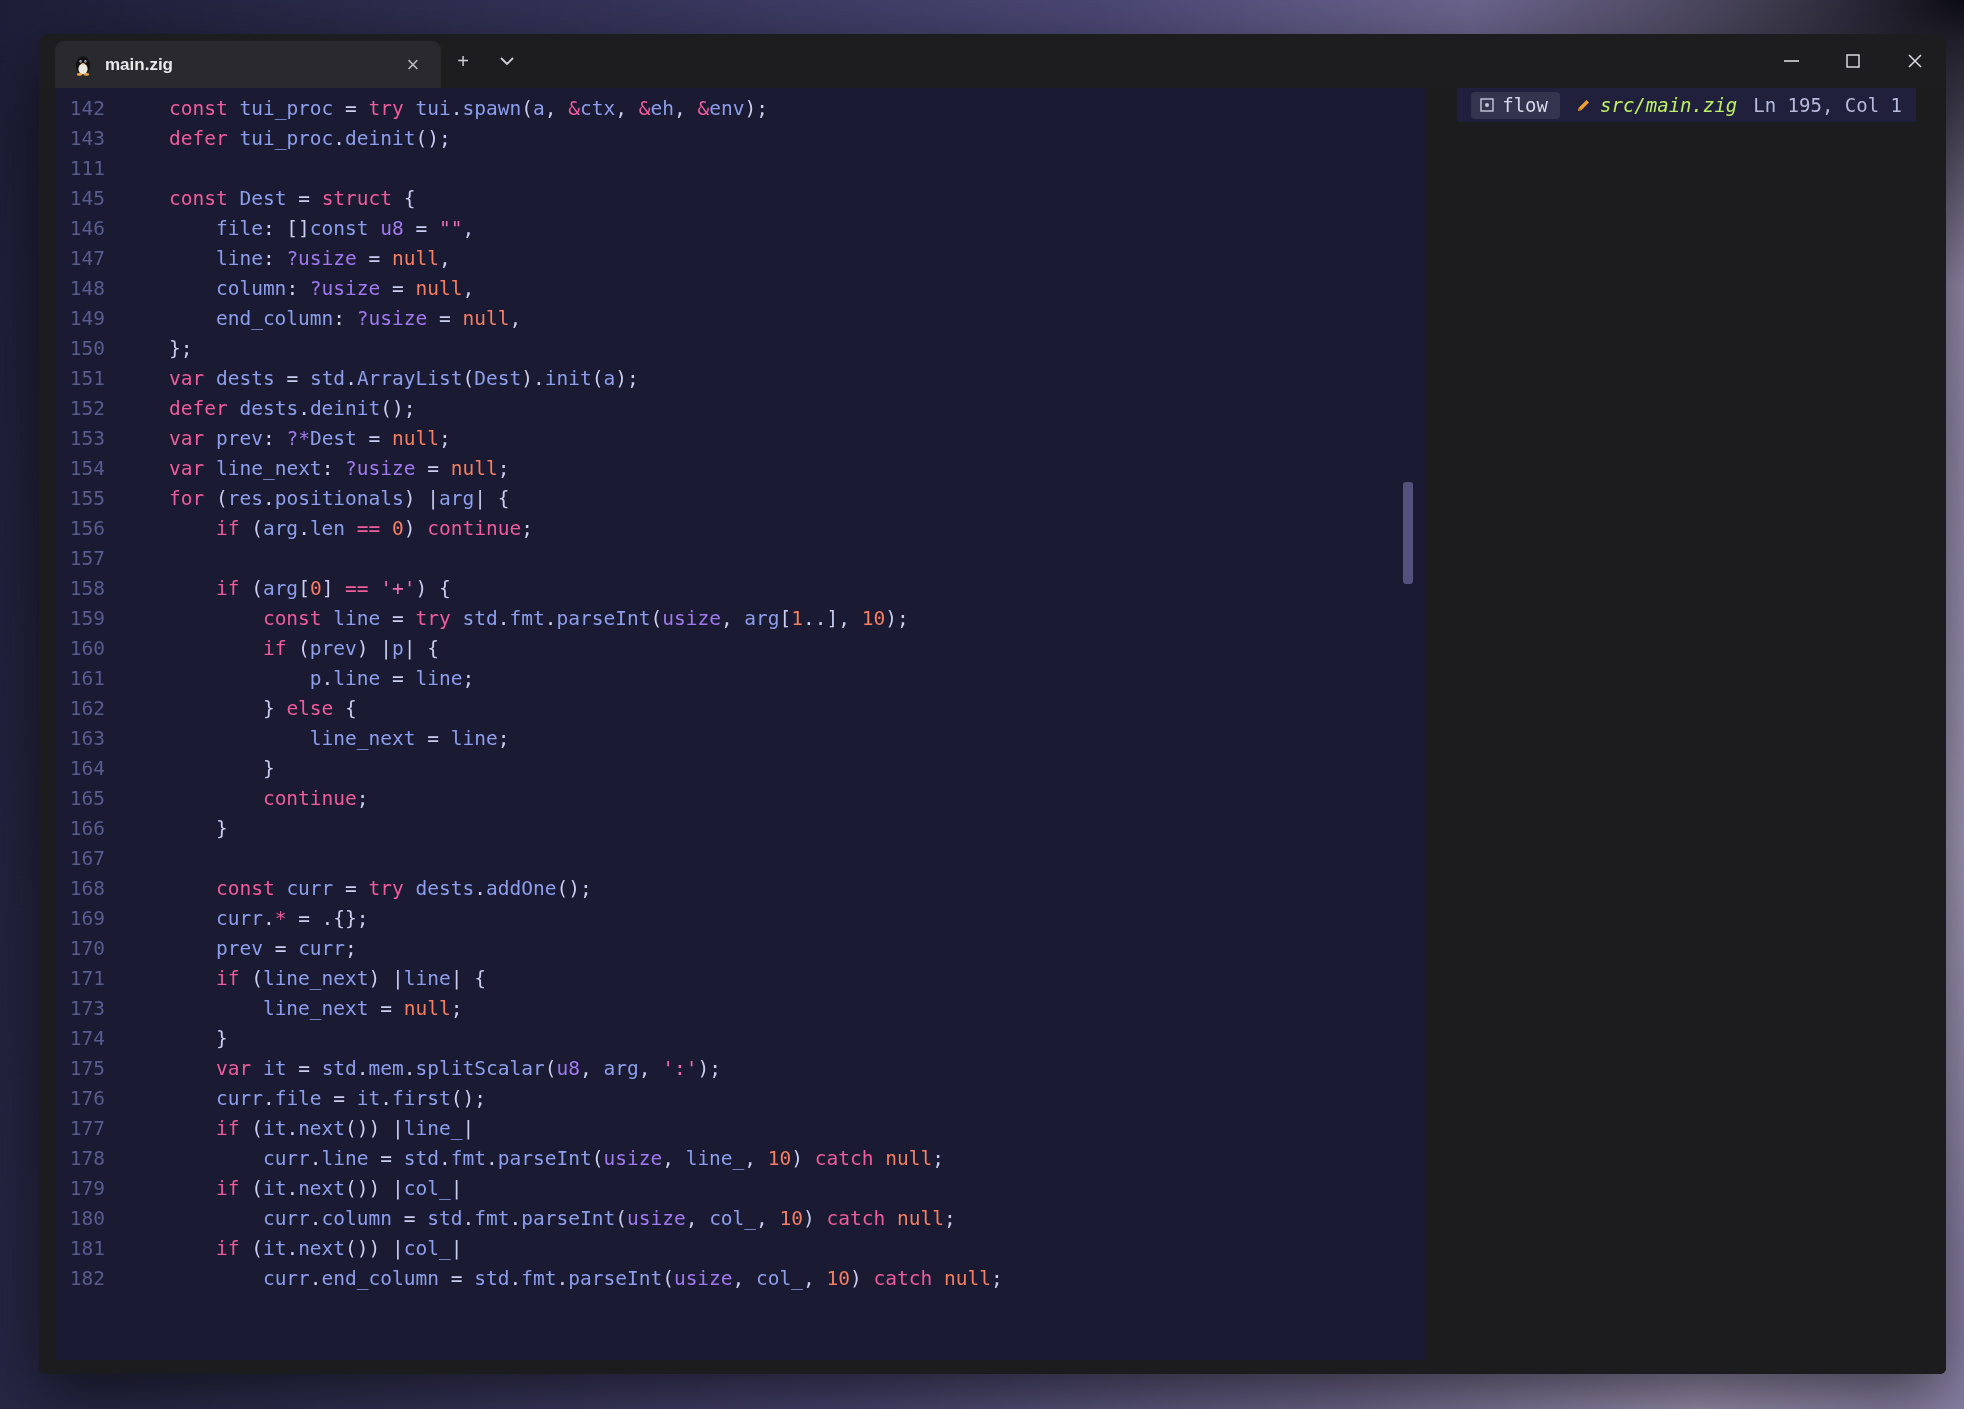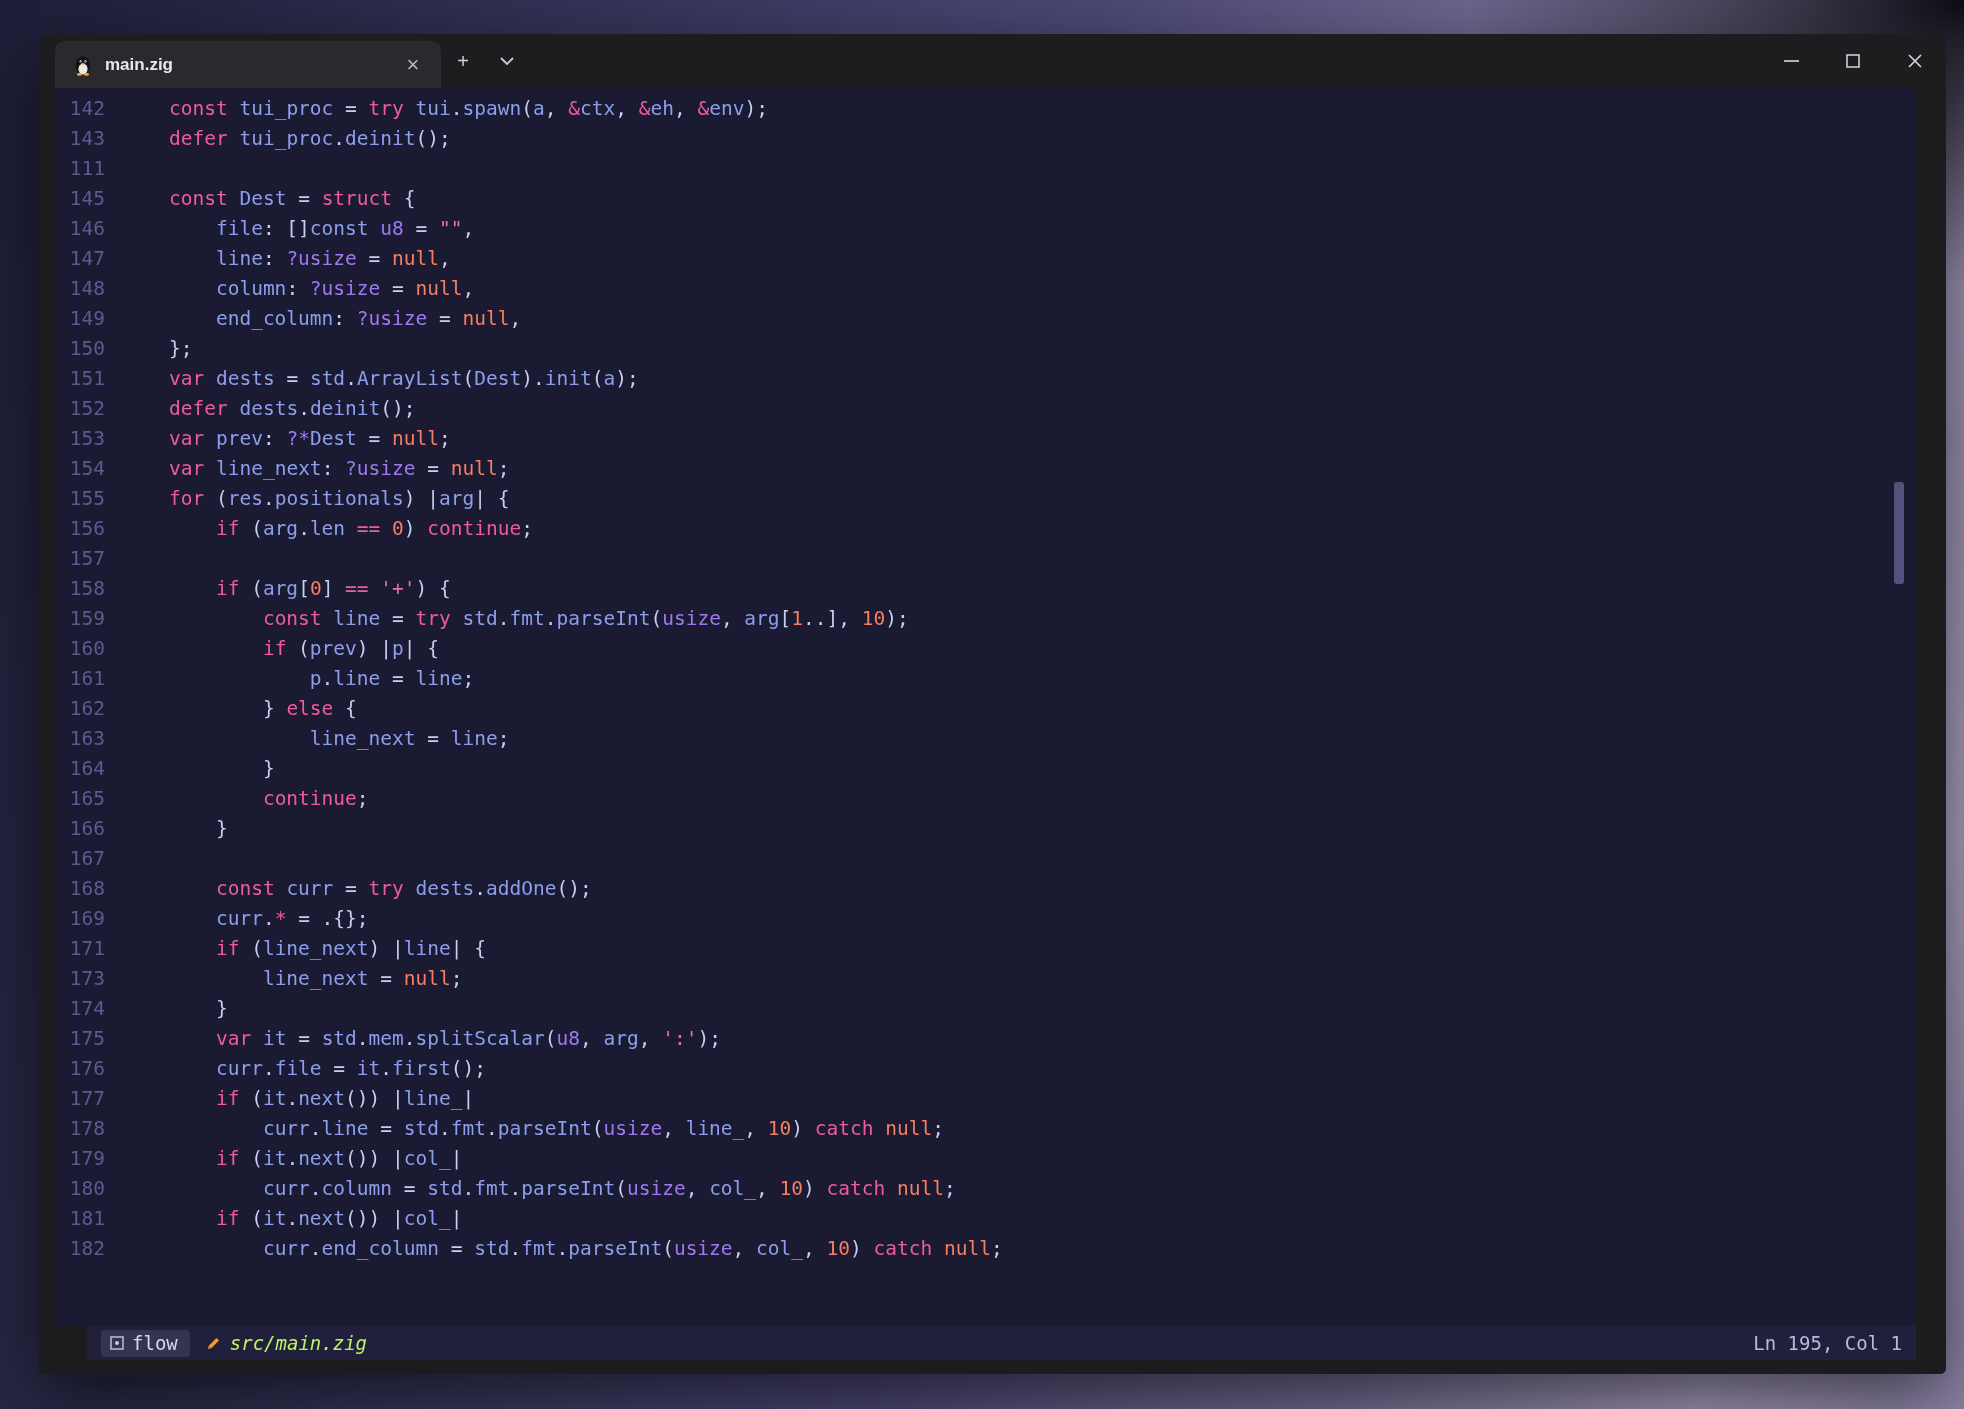--- a/index.html
+++ b/index.html
@@ -41,21 +41,21 @@
     width:44px; display:flex; align-items:center; justify-content:center;
     color:#cfcfd5; font-size:20px;
   }
   .win-controls { margin-left:auto; display:flex; align-items:stretch; }
   .win-btn {
     width:62px; display:flex; align-items:center; justify-content:center;
     color:#d8d8dc;
   }
   
   .term {
-    flex:1; min-height:0; display:flex; flex-direction:column;
+    flex:1; min-height:0; display:flex; flex-direction:row;
     padding:0 30px 14px 16px; background:#1c1c1f; border-radius:0 0 6px 6px;
   }
   .editor {
     flex:1; min-height:0; position:relative; overflow:hidden;
     background:#1a1a33; padding-top:6px;
   }
   .code-line { display:flex; height:30px; line-height:30px; font-size:19.5px; }
   .gutter { flex:none; width:50px; text-align:right; color:#595c8f; }
   .code-text { margin-left:17px; white-space:pre; color:#c9cdf0; }
   .tok-p { color:#c9cdf0; }
@@ -242,20 +242,24 @@
           </div>
           <div class="code-line">
             <span class="gutter">168</span>
             <span class="code-text"><span class="tok-p">        </span><span class="tok-k">const</span><span class="tok-p"> </span><span class="tok-i">curr</span><span class="tok-p"> = </span><span class="tok-k">try</span><span class="tok-p"> </span><span class="tok-i">dests</span><span class="tok-p">.</span><span class="tok-i">addOne</span><span class="tok-p">();</span></span>
           </div>
           <div class="code-line">
             <span class="gutter">169</span>
             <span class="code-text"><span class="tok-p">        </span><span class="tok-i">curr</span><span class="tok-p">.</span><span class="tok-o">*</span><span class="tok-p"> = .{};</span></span>
           </div>
           <div class="code-line">
+            <span class="gutter">170</span>
+            <span class="code-text"><span class="tok-p">        </span><span class="tok-i">prev</span><span class="tok-p"> = </span><span class="tok-i">curr</span><span class="tok-p">;</span></span>
+          </div>
+          <div class="code-line">
             <span class="gutter">171</span>
             <span class="code-text"><span class="tok-p">        </span><span class="tok-k">if</span><span class="tok-p"> (</span><span class="tok-i">line_next</span><span class="tok-p">) |</span><span class="tok-i">line</span><span class="tok-p">| {</span></span>
           </div>
           <div class="code-line">
             <span class="gutter">173</span>
             <span class="code-text"><span class="tok-p">            </span><span class="tok-i">line_next</span><span class="tok-p"> = </span><span class="tok-n">null</span><span class="tok-p">;</span></span>
           </div>
           <div class="code-line">
             <span class="gutter">174</span>
             <span class="code-text"><span class="tok-p">        }</span></span>

